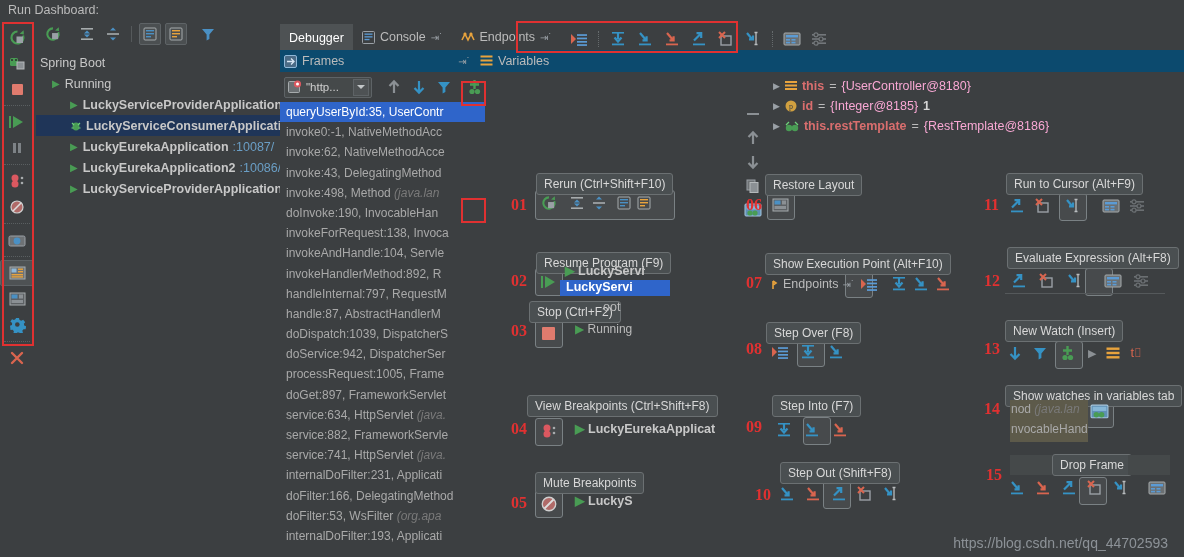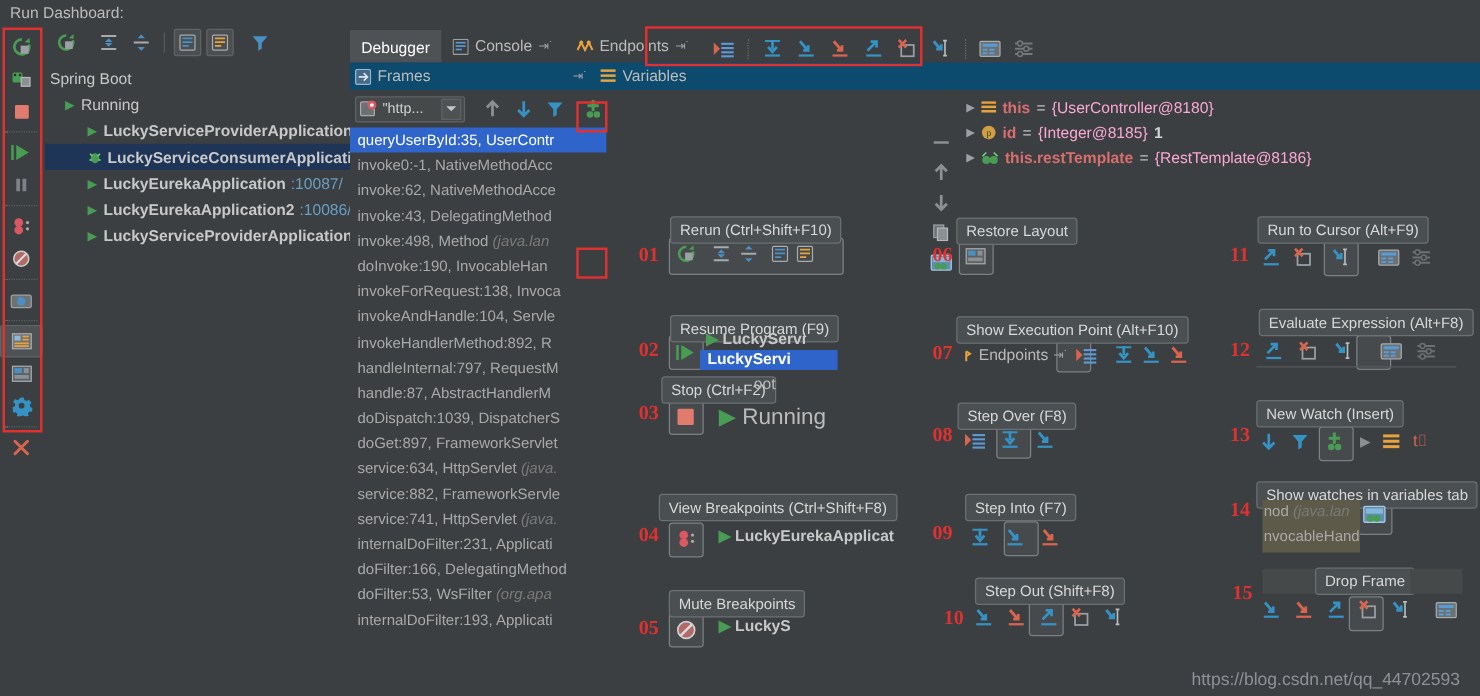--- a/index.html
+++ b/index.html
@@ -481,20 +481,22 @@
         <div class="frame-row"><span>invoke:62, NativeMethodAcce</span></div>
         <div class="frame-row"><span>invoke:43, DelegatingMethod</span></div>
         <div class="frame-row"><span>invoke:498, Method </span><i>(java.lan</i></div>
         <div class="frame-row"><span>doInvoke:190, InvocableHan</span></div>
         <div class="frame-row"><span>invokeForRequest:138, Invoca</span></div>
         <div class="frame-row"><span>invokeAndHandle:104, Servle</span></div>
         <div class="frame-row"><span>invokeHandlerMethod:892, R</span></div>
         <div class="frame-row"><span>handleInternal:797, RequestM</span></div>
         <div class="frame-row"><span>handle:87, AbstractHandlerM</span></div>
         <div class="frame-row"><span>doDispatch:1039, DispatcherS</span></div>
+        <div class="frame-row"><span>doService:942, DispatcherSer</span></div>
+        <div class="frame-row"><span>processRequest:1005, Frame</span></div>
         <div class="frame-row"><span>doGet:897, FrameworkServlet</span></div>
         <div class="frame-row"><span>service:634, HttpServlet </span><i>(java.</i></div>
         <div class="frame-row"><span>service:882, FrameworkServle</span></div>
         <div class="frame-row"><span>service:741, HttpServlet </span><i>(java.</i></div>
         <div class="frame-row"><span>internalDoFilter:231, Applicati</span></div>
         <div class="frame-row"><span>doFilter:166, DelegatingMethod</span></div>
         <div class="frame-row"><span>doFilter:53, WsFilter </span><i>(org.apa</i></div>
         <div class="frame-row"><span>internalDoFilter:193, Applicati</span></div>
       </div>
     </div>
@@ -639,21 +641,21 @@
     <div style="position:absolute;left:560px;top:280px;width:110px;height:16px;background:#2f65ca;color:#ffffff;font-size:12.5px;font-weight:bold;white-space:nowrap;padding-left:6px;">LuckyServi</div>
 
     <div class="num" style="left:511px; top:322px;">03</div>
     <div class="hl" style="left:535px; top:320px; width:28px; height:28px;"></div>
     <div class="tip" style="left:529px; top:301px;">Stop (Ctrl+F2)</div>
     <div style="position:absolute;left:540px;top:325px;">
         <svg width="17" height="17" viewBox="0 0 17 17">
           <rect x="2" y="2" width="13" height="13" rx="1" fill="#e07b6e"></rect>
         </svg>
       </div>
-    <div style="position:absolute;left:575px;top:322px;color:#bbbbbb;font-size:18px;white-space:nowrap;text-align:center;"><span style="color:#499c54">▶</span> Running</div>
+    <div style="position:absolute;left:575px;top:322px;color:#bbbbbb;font-size:12px;white-space:nowrap;text-align:center;"><span style="color:#499c54">▶</span> Running</div>
     <div style="position:absolute;left:603px;top:300px;color:#bbbbbb;font-size:12.5px;">oot</div>
 
     <div class="num" style="left:511px; top:420px;">04</div>
     <div class="hl" style="left:535px; top:418px; width:28px; height:28px;"></div>
     <div class="tip" style="left:527px; top:395px;">View Breakpoints (Ctrl+Shift+F8)</div>
     <div style="position:absolute;left:540px;top:423px;">
         <svg width="18" height="16" viewBox="0 0 18 16">
           <circle cx="7" cy="5" r="3.5" fill="#db5860"></circle>
           <circle cx="7" cy="11" r="3.5" fill="#db5860"></circle>
           <circle cx="14" cy="5" r="1.3" fill="#a8abad"></circle>

